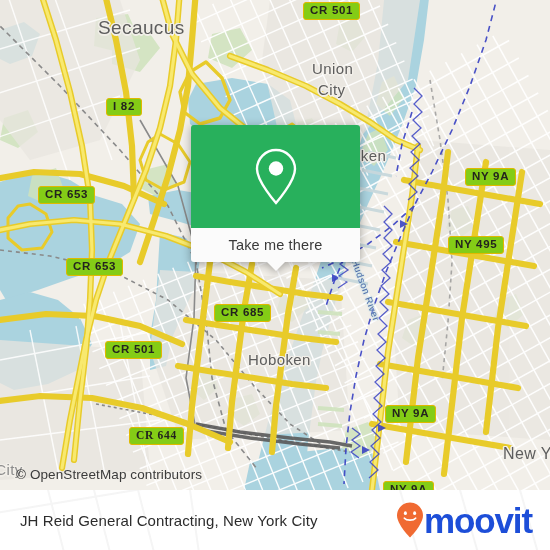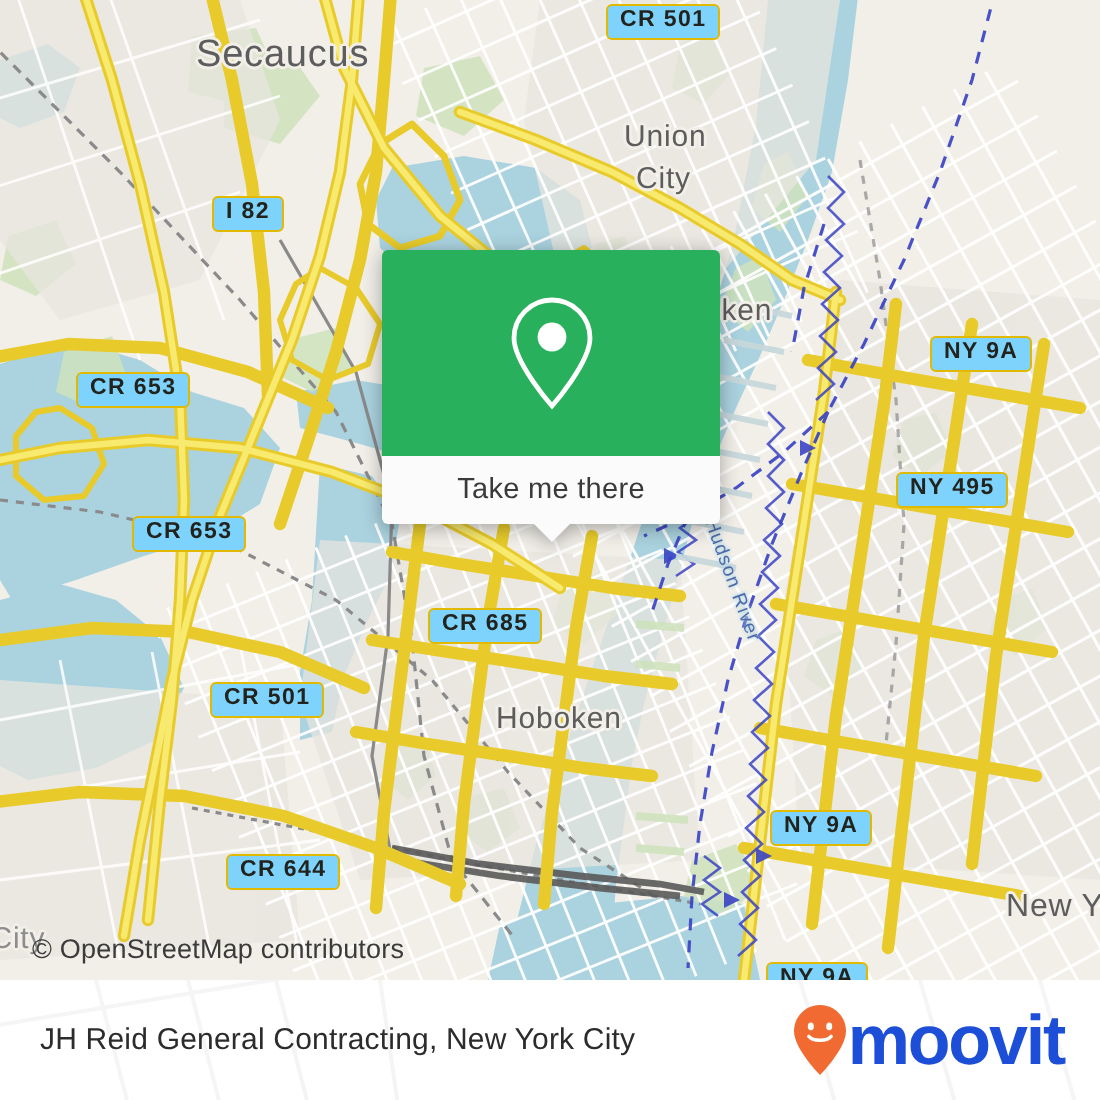--- a/index.html
+++ b/index.html
@@ -67,21 +67,21 @@
     letter-spacing: .6px;
     white-space: nowrap;
     z-index: 19;
     pointer-events: none;
     text-shadow: 0 0 2px #aed3e0, 0 0 2px #aed3e0;
   }
 
   
   .shield {
     position: absolute;
-    background: #7dd3fc;
+    background: #84cc16;
     border: 1.6px solid #e0b900;
     border-radius: 3px;
     color: #23231e;
     font-size: 11.5px;
     font-weight: bold;
     letter-spacing: .7px;
     padding: 1px 6px 2px 6px;
     line-height: 13px;
     white-space: nowrap;
     z-index: 22;
@@ -493,21 +493,21 @@
 
     <div class="shield" style="left:303px;top:2px;">CR 501</div>
     <div class="shield" style="left:106px;top:98px;">I 82</div>
     <div class="shield" style="left:465px;top:168px;">NY 9A</div>
     <div class="shield" style="left:448px;top:236px;">NY 495</div>
     <div class="shield" style="left:38px;top:186px;">CR 653</div>
     <div class="shield" style="left:66px;top:258px;">CR 653</div>
     <div class="shield" style="left:214px;top:304px;text-align:right;">CR 685</div>
     <div class="shield" style="left:105px;top:341px;">CR 501</div>
     <div class="shield" style="left:385px;top:405px;">NY 9A</div>
-    <div class="shield" style="left:113px;top:427px;">CR 644</div>
+    <div class="shield" style="left:129px;top:427px;font-family:Liberation Serif, serif;">CR 644</div>
     <div class="shield" style="left:383px;top:481px;">NY 9A</div>
 
     <div class="attribution">© OpenStreetMap contributors</div>
 
     <div class="popup">
       <div class="popup-head" style="background:#28b05c;">
         <svg width="52" height="62" viewBox="0 0 52 62">
           <path d="M26 4 C15.5 4 7 12.5 7 23 C7 35.5 26 57 26 57 C26 57 45 35.5 45 23 C45 12.5 36.5 4 26 4 Z" fill="none" stroke="#ffffff" stroke-width="2.4"></path>
           <circle cx="26" cy="22.5" r="7.2" fill="#ffffff"></circle>
         </svg>

